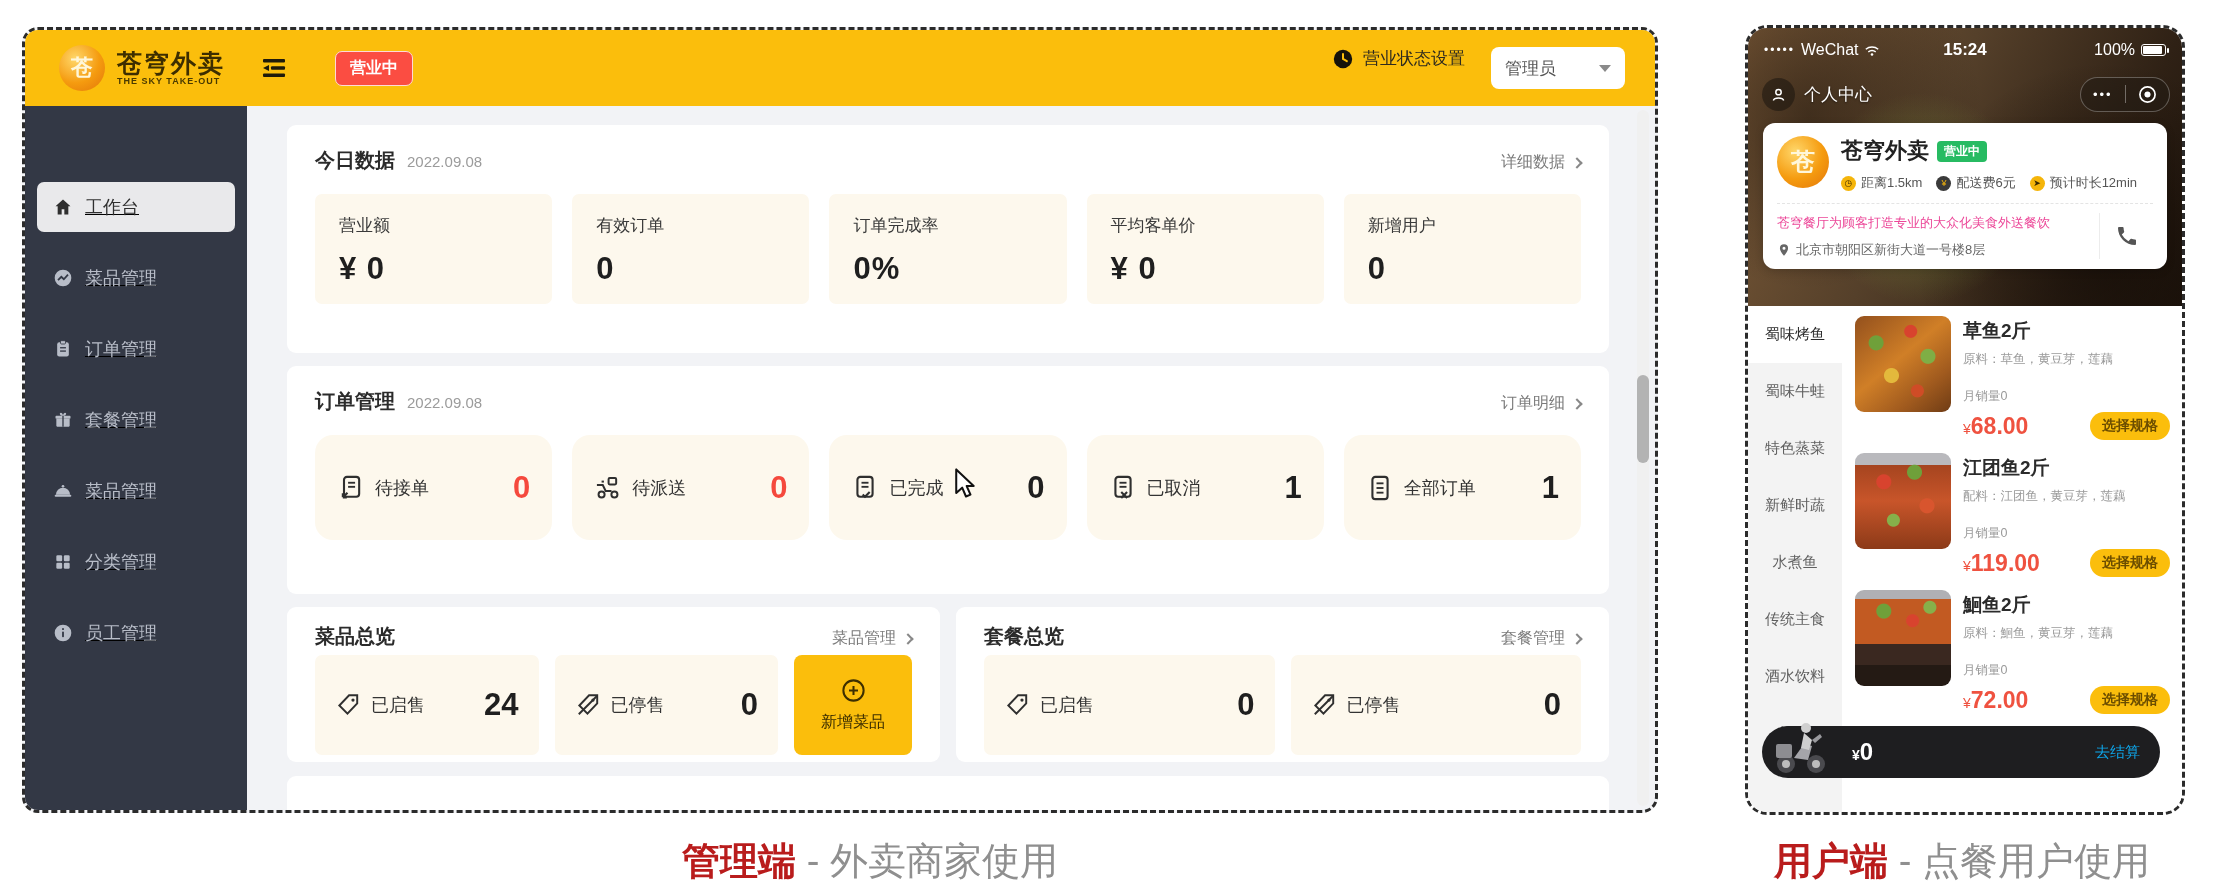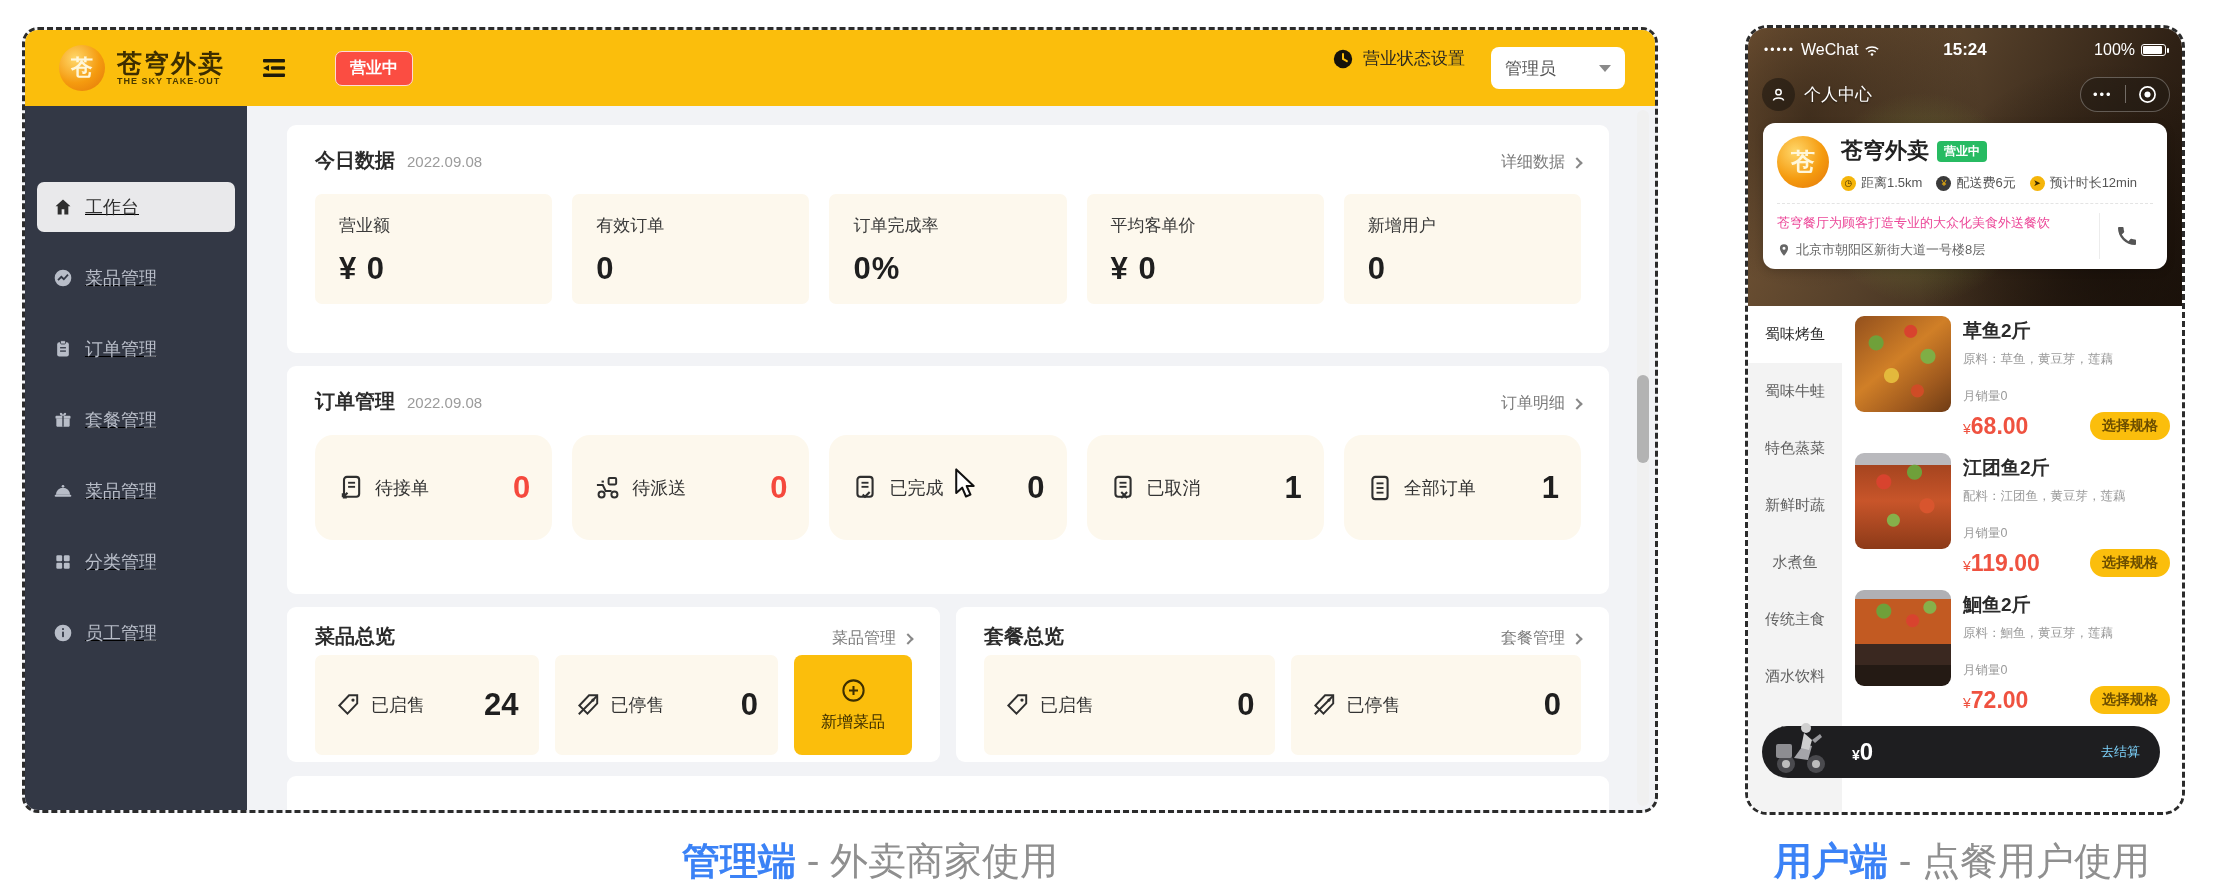--- a/index.html
+++ b/index.html
@@ -156,25 +156,25 @@
   .dish-price .cur{font-size:14px;}
   .dish-price .val{font-size:23px;font-weight:bold;}
   .spec-btn{margin-left:auto;margin-right:2px;background:#fbbe0c;color:#6b4d00;font-size:14px;font-weight:bold;
     padding:5px 12px;border-radius:15px;cursor:pointer;white-space:nowrap;}
   .cart-bar{position:absolute;left:14px;right:22px;bottom:34px;height:52px;background:#1e1e20;
     border-radius:27px;display:flex;align-items:center;cursor:pointer;}
   .cart-scooter{position:absolute;left:2px;bottom:0px;width:72px;height:72px;}
   .cart-total{margin-left:90px;color:#fff;display:flex;align-items:baseline;}
   .cart-total .cur{font-size:14px;font-weight:bold;}
   .cart-total .val{font-size:24px;font-weight:bold;}
-  .checkout{margin-left:auto;margin-right:20px;color:#7dd3fc;font-size:13px;}
+  .checkout{margin-left:auto;margin-right:20px;color:#0ea5e9;font-size:15px;}
 
   
   .caption{position:absolute;top:836px;font-size:38px;color:#8f8f8f;text-align:center;white-space:nowrap;}
-  .caption .hl{color:#3b82f6;font-weight:bold;}
+  .caption .hl{color:#b91c1c;font-weight:bold;}
   .caption-left{left:22px;width:1636px;padding-left:60px;}
   .caption-right{left:1722px;width:480px;}
 </style>
 </head>
 <body>
 
 <div class="admin-wrap">
 
   <div class="admin-header">
     <div class="logo-block">

